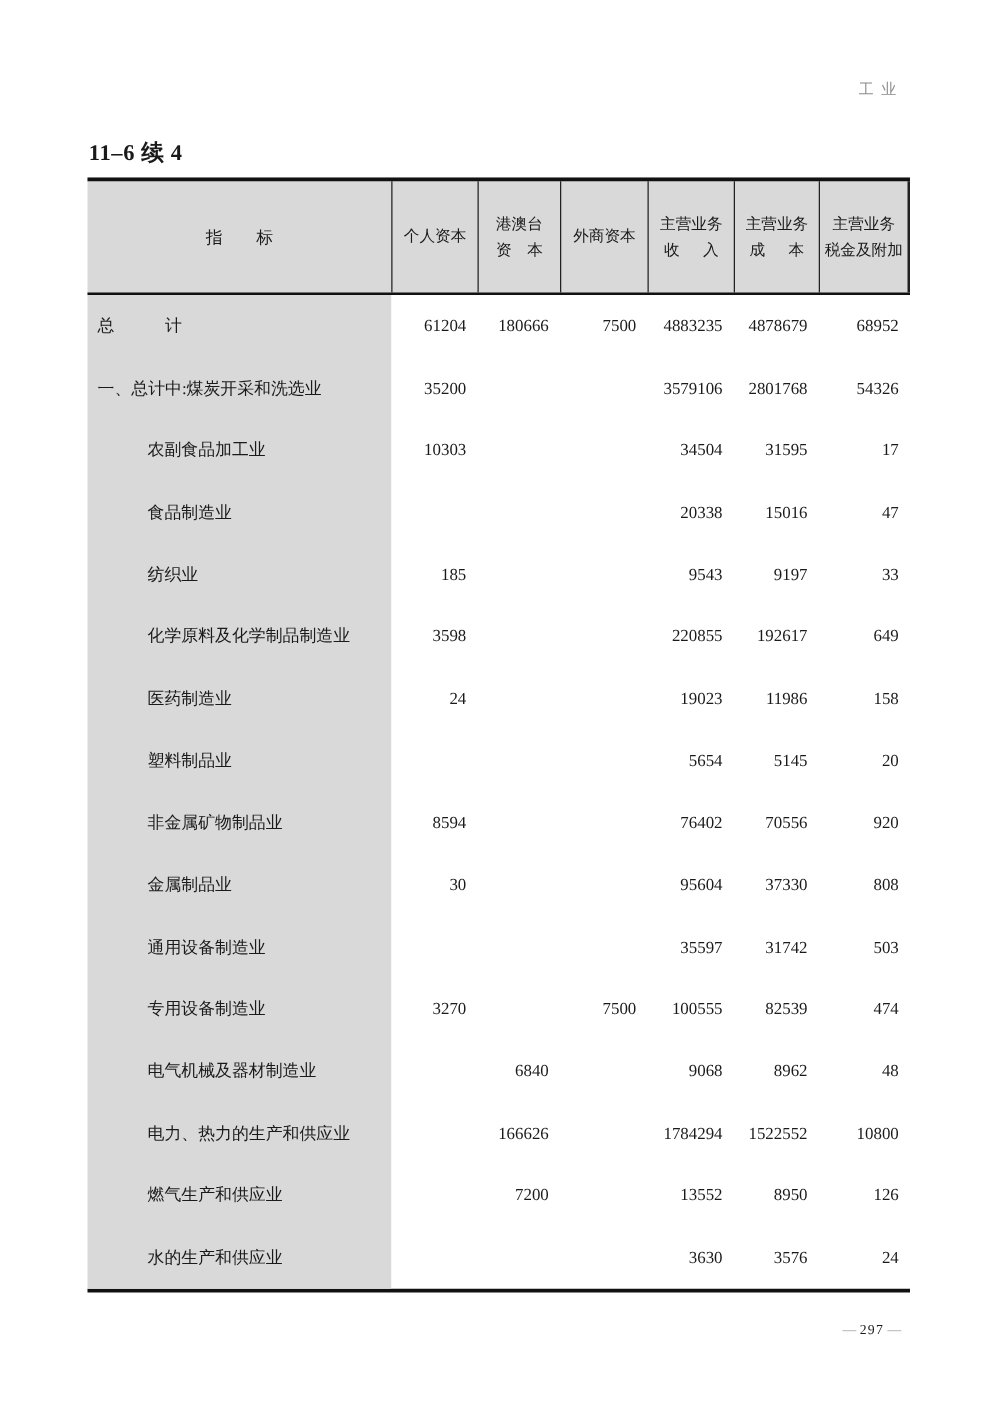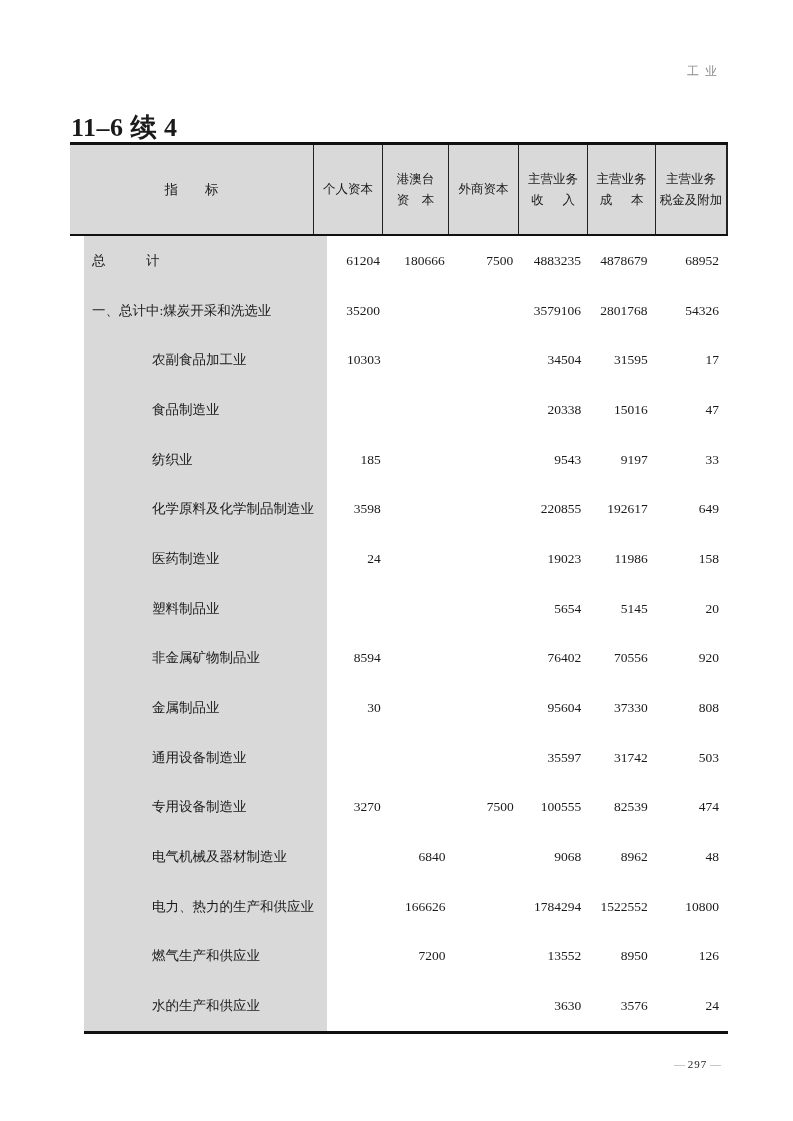--- a/index.html
+++ b/index.html
@@ -6,47 +6,47 @@
   .page {
     position:relative; width:793px; height:1121px; background:#ffffff;
     font-family:Liberation Serif, serif; color:#1a1a1a; overflow:hidden;
   }
   .corner-label {
     position:absolute; top:63px; right:70px;
     font-size:12px; letter-spacing:6px; color:#8c8c8c; white-space:pre;
   }
   .page-title {
     position:absolute; left:71px; top:110px;
-    font-size:26px; font-weight:600; letter-spacing:0.5px; white-space:pre;
+    font-size:18px; font-weight:600; letter-spacing:0.5px; white-space:pre;
   }
   .table-wrap { position:absolute; left:70px; top:142px; width:658px; }
 
   .thead {
     display:flex; box-sizing:border-box; height:94px; background:#d9d9d9;
     border-top:3px solid #111; border-bottom:2px solid #111;
   }
   .th {
     box-sizing:border-box; display:flex; flex-direction:column;
     justify-content:center; align-items:center;
     font-size:12.5px; line-height:21px; white-space:pre; text-align:center;
   }
   .th + .th { border-left:1.5px solid #222; }
   .th:last-child { border-right:2px solid #222; }
   .w-ind { width:243px; font-size:13.5px; }
   .w-c1 { width:69px; } .w-c2 { width:66px; } .w-c3 { width:70px; }
   .w-c4 { width:69px; } .w-c5 { width:68px; } .w-c6 { width:73px; }
 
-  .tbody { position:relative; height:795px; border-bottom:3px solid #111;margin-left:14px; }
+  .tbody { position:relative; height:795px; border-bottom:3px solid #111; }
   .shade-col { position:absolute; left:0; top:0; width:243px; height:100%; background:#d9d9d9; }
   .trow { position:relative; display:flex; align-items:center; height:49.68px; }
   .rlabel {
     box-sizing:border-box; width:243px; padding-left:8px;
     font-size:13.5px; white-space:pre; overflow:hidden;
   }
-  .rlabel.indent1 { padding-left:68px; }
+  .rlabel.indent1 { padding-left:48px; }
   .rval {
     box-sizing:border-box; text-align:right; padding-right:9px;
     font-size:13.5px; white-space:nowrap;
   }
 
   .footer {
     position:absolute; top:1046px; right:72px; font-size:11px; white-space:pre;
   }
   .footer .dash { color:#9a9a9a; }
   .footer .num { color:#1a1a1a; letter-spacing:1px; }

